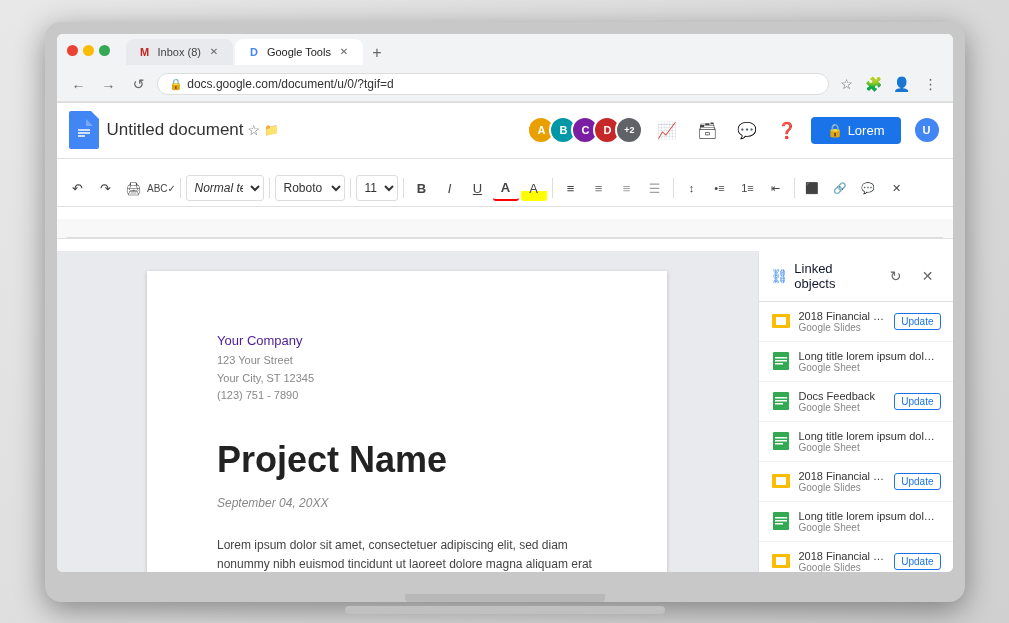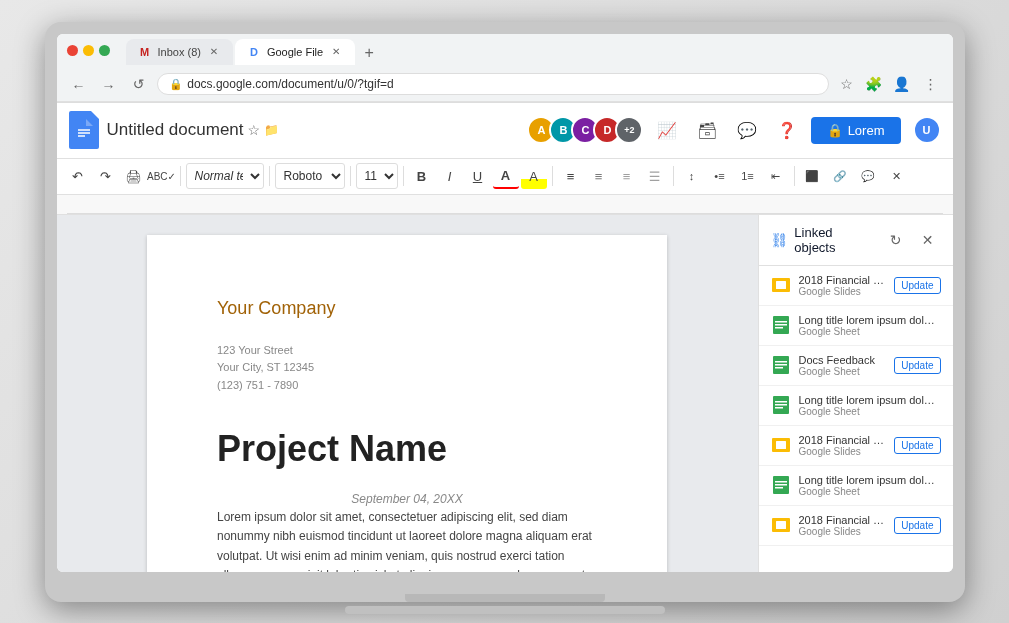--- a/index.html
+++ b/index.html
@@ -180,20 +180,21 @@
       color: #666;
       font-size: 14px;
     }
 
     
     .docs-app {
       display: flex;
       flex-direction: column;
       flex: 1;
       overflow: hidden;
+      gap: 12px;
     }
 
     .docs-header {
       display: flex;
       align-items: center;
       padding: 6px 12px;
       gap: 8px;
       border-bottom: 1px solid #e0e0e0;
       background: #fff;
       flex-shrink: 0;
@@ -399,48 +400,48 @@
       background: #fff;
       box-shadow: 0 1px 4px rgba(0,0,0,0.2);
       padding: 60px 70px;
       font-family: 'Times New Roman', serif;
       font-size: 13px;
       line-height: 1.5;
       color: #333;
     }
 
     .doc-company {
-      font-size: 18px;
-      color: #a16207;
+      font-size: 13px;
+      color: #4c1d95;
       font-family: Arial, sans-serif;
-      margin-bottom: 20px;
+      margin-bottom: 2px;
     }
 
     .doc-address {
       font-size: 11px;
       color: #888;
       font-family: Arial, sans-serif;
       line-height: 1.6;
       margin-bottom: 28px;
     }
 
     .doc-project-name {
       font-size: 36px;
       font-weight: bold;
       color: #222;
       font-family: Arial, sans-serif;
-      margin-bottom: 14px;
+      margin-bottom: 7px;
     }
 
     .doc-date {
       font-size: 12px;
       color: #888;
       font-family: Arial, sans-serif;
       font-style: italic;
-      text-align: center;
+      margin-bottom: 24px;
     }
 
     .doc-overview-heading {
       font-size: 16px;
       font-weight: bold;
       color: #222;
       font-family: Arial, sans-serif;
       margin-bottom: 10px;
     }
 
@@ -589,21 +590,21 @@
           <div class="win-btn maximize"></div>
         </div>
         <div class="browser-tabs">
           <div class="browser-tab inactive">
             <span class="tab-icon" style="color:#c5221f; font-weight:bold; font-size:11px;">M</span>
             <span>Inbox (8)</span>
             <span class="tab-close">✕</span>
           </div>
           <div class="browser-tab active">
             <span class="tab-icon" style="color:#4285f4; font-weight:bold; font-size:11px;">D</span>
-            <span>Google File</span>
+            <span>Google Tools</span>
             <span class="tab-close">✕</span>
           </div>
           <div class="tab-new">+</div>
         </div>
       </div>
       <div class="browser-addressbar">
         <div class="nav-btn">←</div>
         <div class="nav-btn">→</div>
         <div class="nav-btn">↺</div>
         <div class="address-box">

